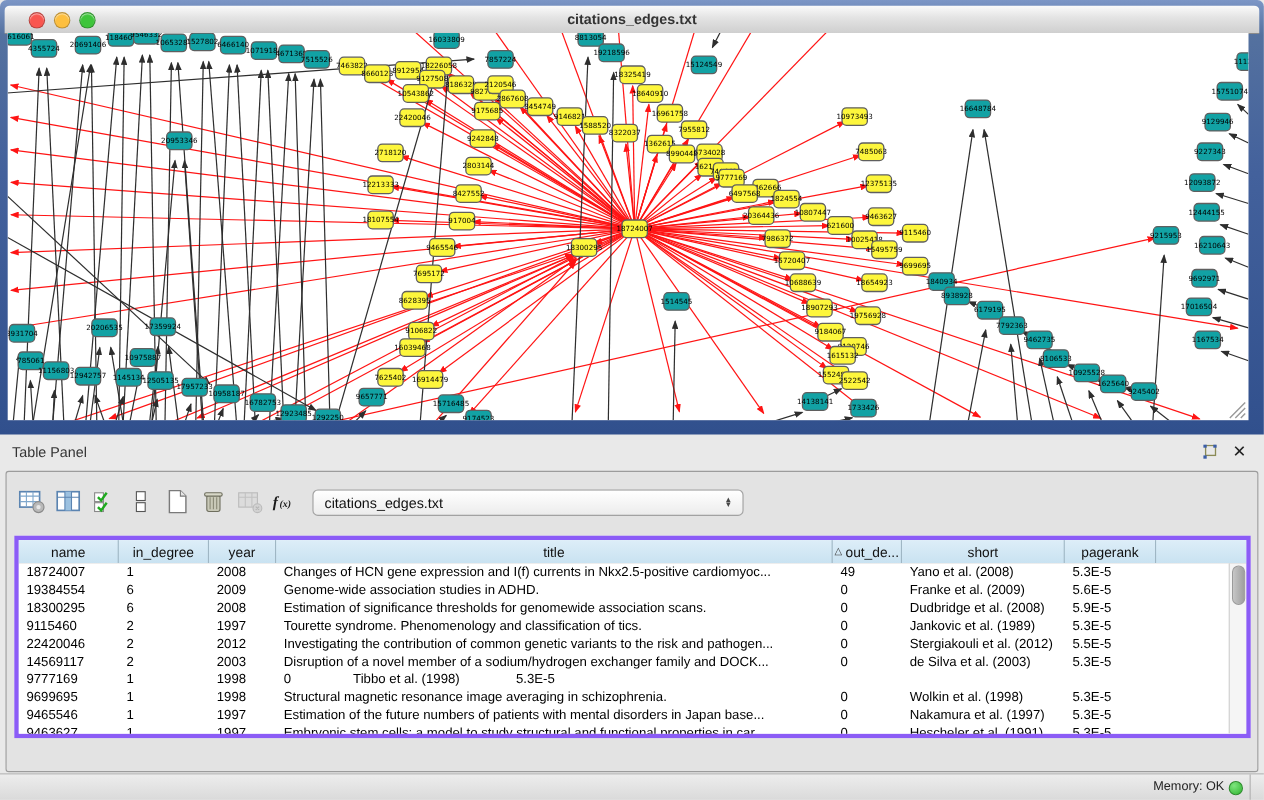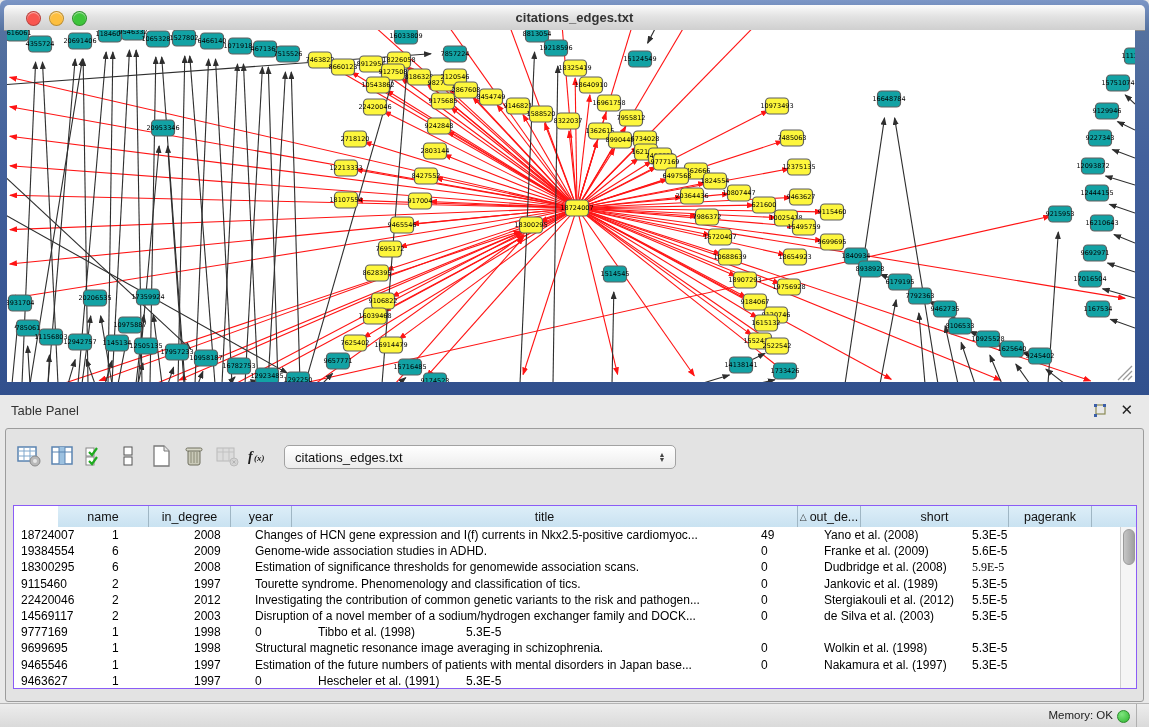--- a/index.html
+++ b/index.html
@@ -44,22 +44,22 @@
   .combo{
     position:absolute;left:278px;top:16px;width:392px;height:24px;box-sizing:border-box;
     background:linear-gradient(180deg,#ffffff,#ececec);
     border:1px solid #a2a2a2;border-radius:5px;
     display:flex;align-items:center;cursor:pointer;
   }
   .combo-text{flex:1;padding-left:10px;font-size:13px;color:#111;}
   .combo-arrows{width:18px;display:flex;flex-direction:column;align-items:center;line-height:5px;
     font-size:7px;color:#444;border-left:0;padding-right:4px;}
   .dtable{
-    position:absolute;left:7px;top:76px;width:1124px;height:184px;box-sizing:border-box;
-    border:1px solid #8b5cf6;background:#fff;overflow:hidden;padding-left:44px;
+    position:absolute;left:7px;top:58px;width:1124px;height:184px;box-sizing:border-box;
+    border:4px solid #8b5cf6;background:#fff;overflow:hidden;
   }
   .thead{display:flex;height:21px;background:linear-gradient(180deg,#ddeef8,#c9e2f1);
     border-bottom:1px solid #8e8e8e;}
   .th{box-sizing:border-box;border-right:1px solid #9fb6c4;font-size:12.5px;color:#111;
     display:flex;align-items:center;justify-content:center;overflow:hidden;white-space:nowrap;cursor:pointer;}
   .th .sort{font-size:9px;margin-right:3px;color:#333;}
   .tbody{position:absolute;left:0;top:21px;right:15px;bottom:0;background:#fff;}
   .trow{display:flex;height:16.2px;align-items:center;cursor:default;}
   .td{box-sizing:border-box;padding-left:7px;font-size:12px;color:#000;
       overflow:hidden;white-space:nowrap;}
@@ -919,21 +919,21 @@
           <div class="td" style="width: 148px;">Franke et al. (2009)</div>
           <div class="td" style="width: 83px;">5.6E-5</div>
         </div>
         <div class="trow">
           <div class="td" style="width: 91px;">18300295</div>
           <div class="td" style="width: 82px;">6</div>
           <div class="td" style="width: 61px;">2008</div>
           <div class="td" style="width: 506px;">Estimation of significance thresholds for genomewide association scans.</div>
           <div class="td" style="width: 63px;">0</div>
           <div class="td" style="width: 148px;">Dudbridge et al. (2008)</div>
-          <div class="td" style="width: 83px; font-family: Liberation Serif, serif;">5.9E-5</div>
+          <div class="td" style="width: 83px;">5.9E-5</div>
         </div>
         <div class="trow">
           <div class="td" style="width: 91px;">9115460</div>
           <div class="td" style="width: 82px;">2</div>
           <div class="td" style="width: 61px;">1997</div>
           <div class="td" style="width: 506px;">Tourette syndrome. Phenomenology and classification of tics.</div>
           <div class="td" style="width: 63px;">0</div>
           <div class="td" style="width: 148px;">Jankovic et al. (1989)</div>
           <div class="td" style="width: 83px;">5.3E-5</div>
         </div>
@@ -978,20 +978,21 @@
           <div class="td" style="width: 61px;">1997</div>
           <div class="td" style="width: 506px;">Estimation of the future numbers of patients with mental disorders in Japan base...</div>
           <div class="td" style="width: 63px;">0</div>
           <div class="td" style="width: 148px;">Nakamura et al. (1997)</div>
           <div class="td" style="width: 83px;">5.3E-5</div>
         </div>
         <div class="trow">
           <div class="td" style="width: 91px;">9463627</div>
           <div class="td" style="width: 82px;">1</div>
           <div class="td" style="width: 61px;">1997</div>
+          <div class="td" style="width: 506px;">Embryonic stem cells: a model to study structural and functional properties in car...</div>
           <div class="td" style="width: 63px;">0</div>
           <div class="td" style="width: 148px;">Hescheler et al. (1991)</div>
           <div class="td" style="width: 83px;">5.3E-5</div>
         </div>
       </div>
     <div class="vscroll">
       <div class="vthumb"></div>
     </div>
   </div>
 

